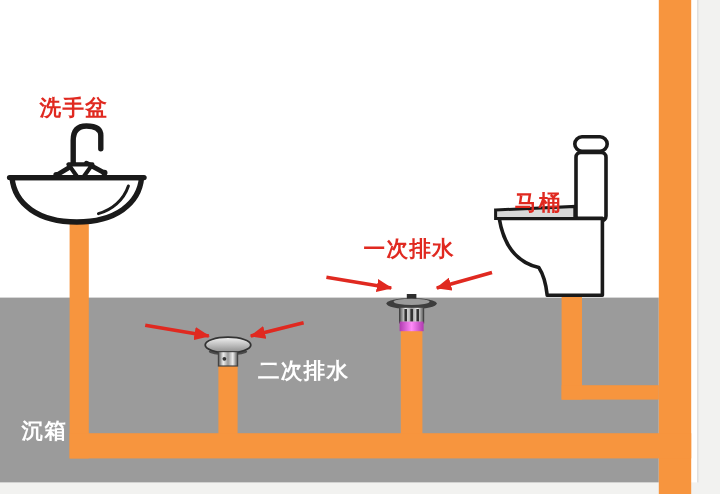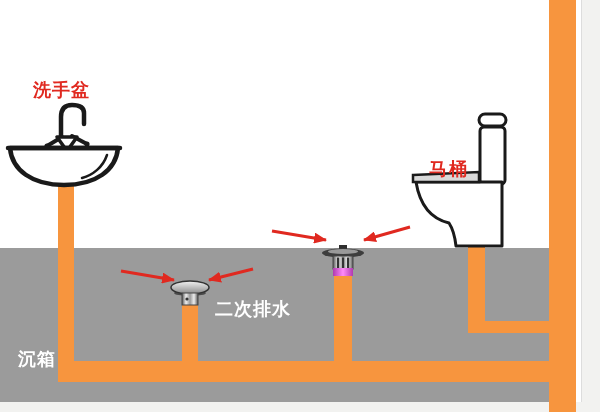--- a/index.html
+++ b/index.html
@@ -131,16 +131,17 @@
       </marker>
     </defs>
     <line x1="272" y1="231" x2="326" y2="240" class="red-stroke" stroke-width="3" marker-end="url(#arrowHead)"></line>
     <line x1="410" y1="227" x2="364" y2="240" class="red-stroke" stroke-width="3" marker-end="url(#arrowHead)"></line>
     <line x1="121" y1="271" x2="174" y2="280" class="red-stroke" stroke-width="3" marker-end="url(#arrowHead)"></line>
     <line x1="253" y1="269" x2="209" y2="280" class="red-stroke" stroke-width="3" marker-end="url(#arrowHead)"></line>
   </svg>
 
   <div class="lbl lbl-red lbl-sink">洗手盆</div>
   <div class="lbl lbl-red lbl-toilet">马桶</div>
+  <div class="lbl lbl-red lbl-primary">一次排水</div>
   <div class="lbl lbl-white lbl-secondary">二次排水</div>
   <div class="lbl lbl-white lbl-caisson">沉箱</div>
 
 </div>
 
 </body></html>

